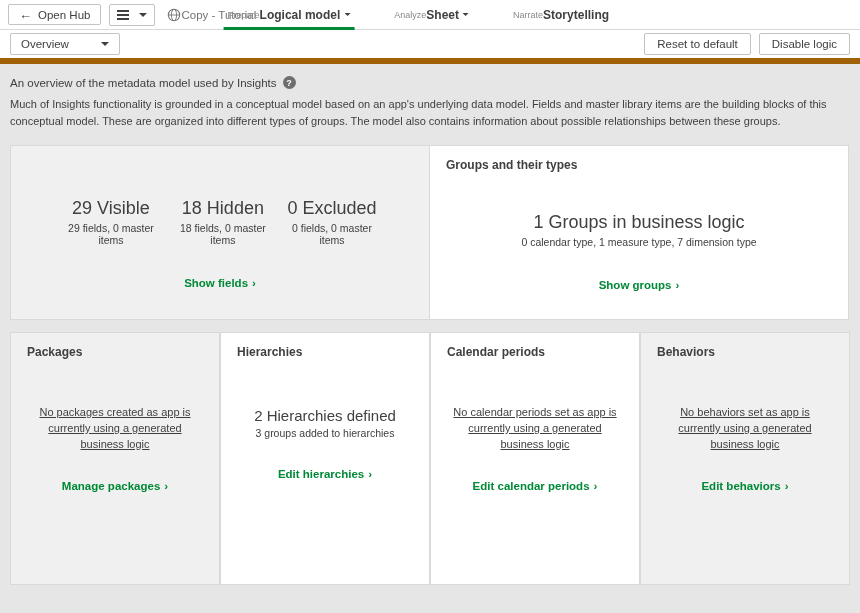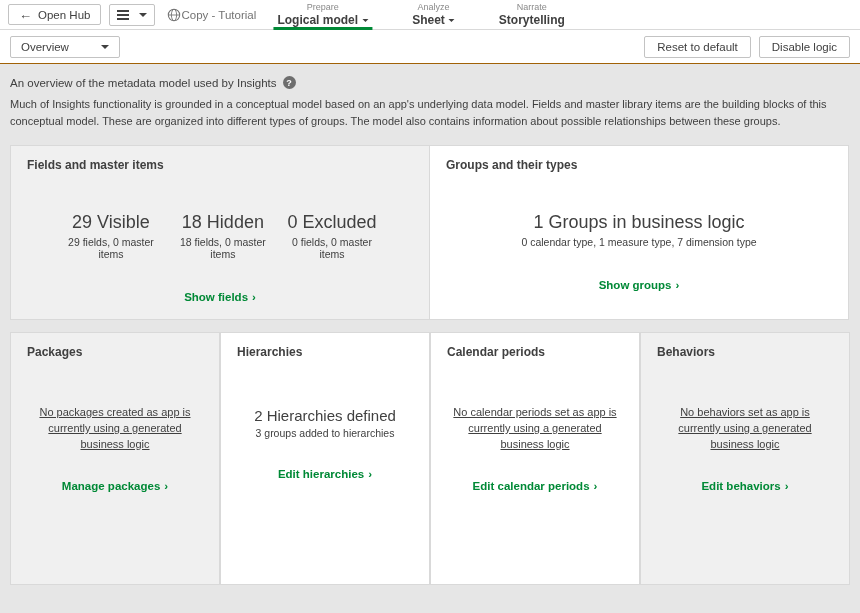--- a/index.html
+++ b/index.html
@@ -34,33 +34,33 @@
   }
   .app-info { display:flex; align-items:center; margin-left:4px; }
   .globe { width:14px; height:14px; }
   .app-title { color:#737373; font-size:11.5px; }
 
   .topbar-nav {
     position:absolute; left:50%; top:0; transform:translateX(-53%);
     height:30px; display:flex; gap:36px;
   }
   .nav-step {
-    display:flex; flex-direction:column; align-items:center; justify-content:center;
+    display:flex; flex-direction:row; align-items:center; justify-content:center;
     height:30px; cursor:pointer; position:relative; padding:0 4px;
   }
   .step-small { font-size:9px; color:#8a8a8a; line-height:1.2; }
   .step-main { font-size:12px; font-weight:bold; color:#404040; line-height:1.2; display:flex; align-items:center; }
   .step-main .caret { border-left-width:3.5px; border-right-width:3.5px; border-top-width:3.5px; }
   .nav-step.active::after {
     content:""; position:absolute; left:0; right:0; bottom:0; height:3px; background:#008936;
   }
 
   
   .toolbar {
-    height:34px; background:#fff; border-bottom:1px solid #a16207;
+    height:34px; background:#fff; border-bottom:6px solid #a16207;
     display:flex; align-items:center; justify-content:space-between; padding:0 10px;
   }
   .select-btn { width:110px; justify-content:space-between; padding:4px 10px; }
   .toolbar-right { display:flex; gap:8px; }
   .toolbar-right .btn { padding:4px 12px; }
 
   
   .content { padding:0 10px; }
   .intro { padding-top:12px; }
   .intro-title { font-size:11.5px; color:#404040; display:flex; align-items:center; gap:6px; }
@@ -176,21 +176,20 @@
   <section class="intro">
     <div class="intro-title">
       <span>An overview of the metadata model used by Insights</span>
       <span class="help-icon">?</span>
     </div>
     <p class="intro-desc">Much of Insights functionality is grounded in a conceptual model based on an app's underlying data model. Fields and master library items are the building blocks of this conceptual model. These are organized into different types of groups. The model also contains information about possible relationships between these groups.</p>
   </section>
 
   <div class="row row-1">
     <div class="card gray card-fields">
-      <div class="card-title">Fields and master items</div>
       <div class="stats">
         <div class="stat">
           <div class="stat-value">29 Visible</div>
           <div class="stat-detail">29 fields, 0 master items</div>
         </div>
         <div class="stat">
           <div class="stat-value">18 Hidden</div>
           <div class="stat-detail">18 fields, 0 master items</div>
         </div>
         <div class="stat">

